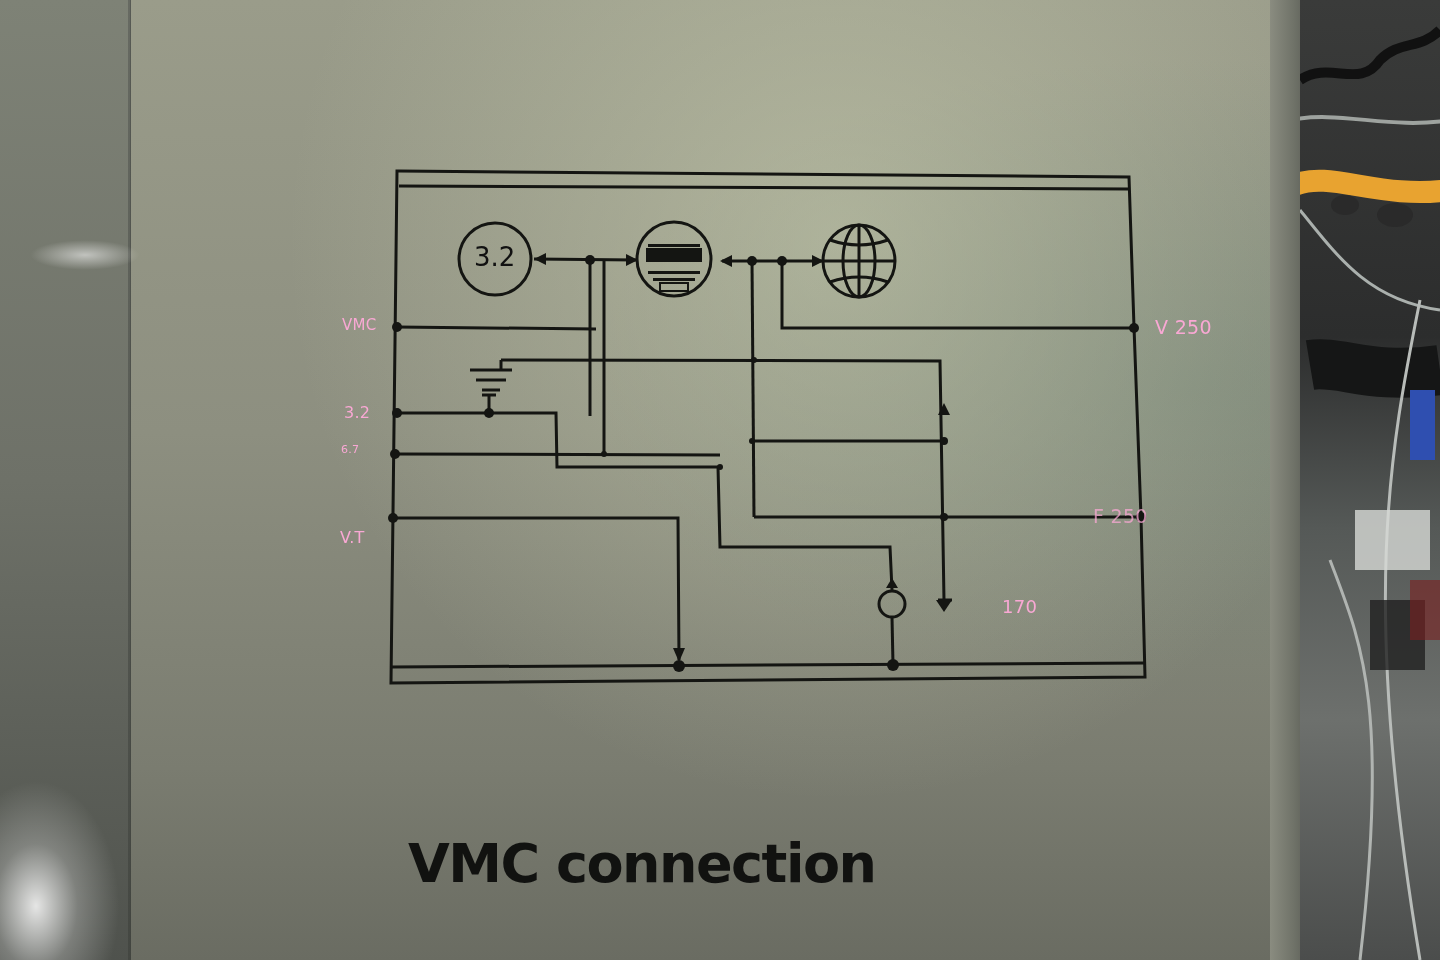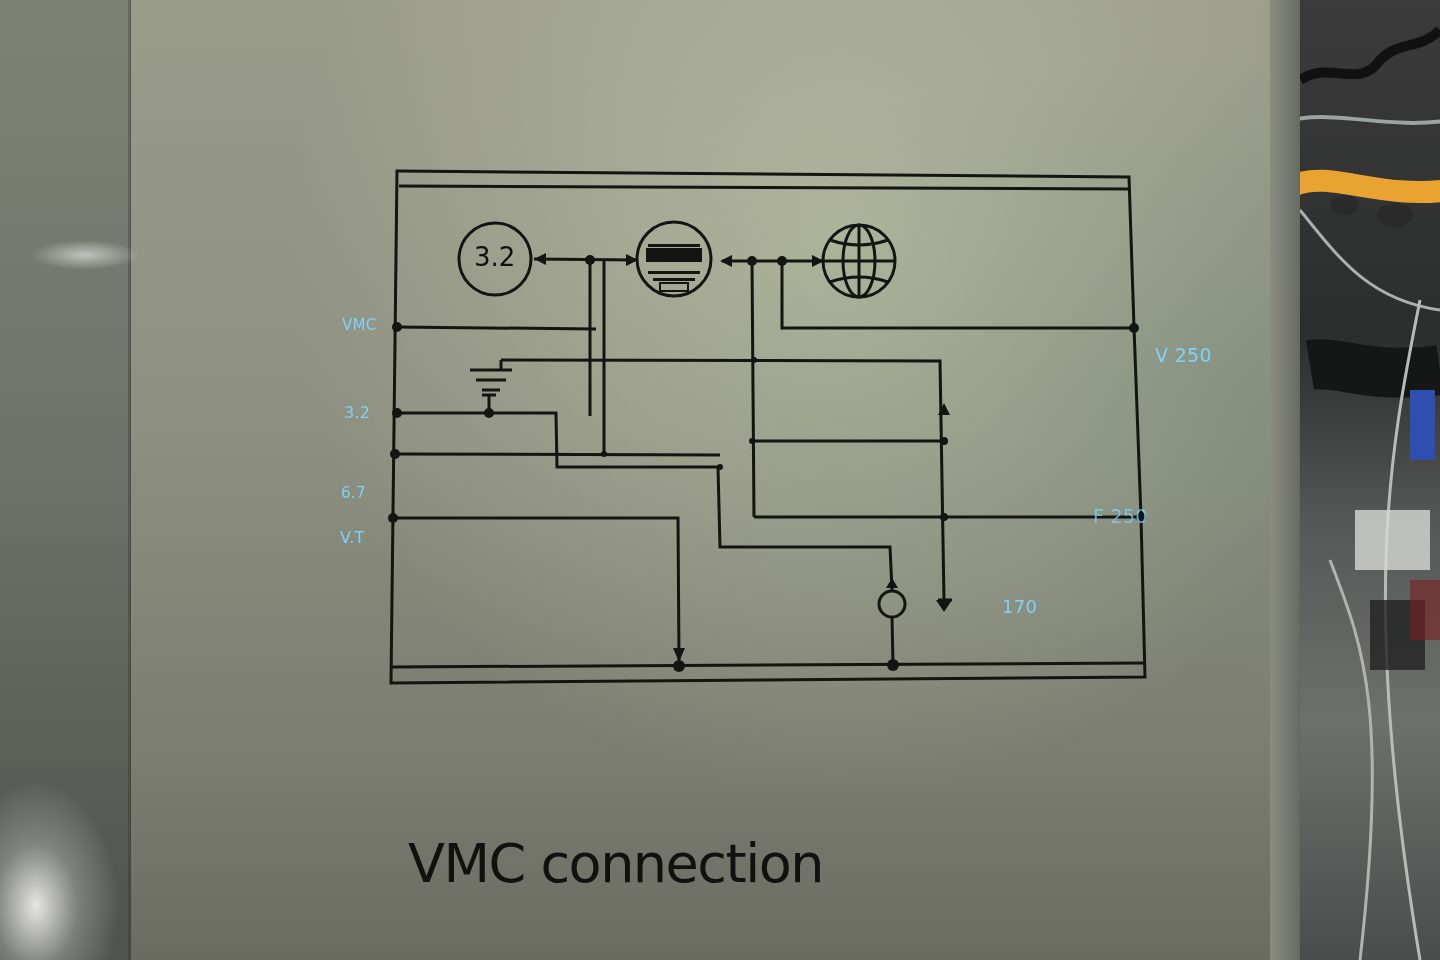--- a/index.html
+++ b/index.html
@@ -36,26 +36,26 @@
   .glare {
     position: absolute; left: 0; top: 780px; width: 120px; height: 180px;
     background: radial-gradient(ellipse at 30% 70%, rgba(255,255,255,.85) 0%, rgba(255,255,255,.25) 35%, rgba(255,255,255,0) 70%);
   }
   .glare2 {
     position: absolute; left: 30px; top: 240px; width: 110px; height: 30px;
     background: radial-gradient(ellipse, rgba(255,255,255,.55) 0%, rgba(255,255,255,0) 70%);
   }
   svg.schematic { position: absolute; left: 0; top: 0; }
   .lbl {
-    position: absolute; color: #7dd3fc; font-size: 17px;
+    position: absolute; color: #f9a8d4; font-size: 17px;
     font-family: "DejaVu Sans", sans-serif; letter-spacing: .3px;
   }
   .title {
     position: absolute; left: 408px; top: 832px;
-    font-family: "DejaVu Sans", sans-serif; font-weight: normal;
+    font-family: "DejaVu Sans", sans-serif; font-weight: bold;
     font-size: 54px; color: #111210; letter-spacing: -1.5px;
   }
   .icon-text {
     position: absolute; font-size: 26px; color: #111; font-family: "DejaVu Sans", sans-serif;
   }
 </style>
 </head>
 <body>
 
 <div class="panel-left"></div>
@@ -173,20 +173,20 @@
     <line x1="823" y1="261" x2="895" y2="261"></line>
     <path d="M830,240 Q859,250 888,240"></path>
     <path d="M830,282 Q859,272 888,282"></path>
   </g>
 </svg>
 
 <div class="icon-text" style="left:474px;top:242px;">3.2</div>
 
 <div class="lbl" style="left:342px;top:316px;font-size:15px;">VMC</div>
 <div class="lbl" style="left:344px;top:403px;font-size:16px;">3.2</div>
-<div class="lbl" style="left:341px;top:443px;font-size:15px;margin-top:41px;">6.7</div>
+<div class="lbl" style="left:341px;top:443px;font-size:11px;">6.7</div>
 <div class="lbl" style="left:340px;top:528px;font-size:16px;">V.T</div>
 
-<div class="lbl" style="left:1155px;top:316px;font-size:19px;margin-top:28px;">V 250</div>
+<div class="lbl" style="left:1155px;top:316px;font-size:19px;">V 250</div>
 <div class="lbl" style="left:1093px;top:505px;font-size:19px;opacity:.75;">F 250</div>
 <div class="lbl" style="left:1002px;top:596px;font-size:18px;">170</div>
 
 <div class="title">VMC connection</div>
 
 </body></html>

